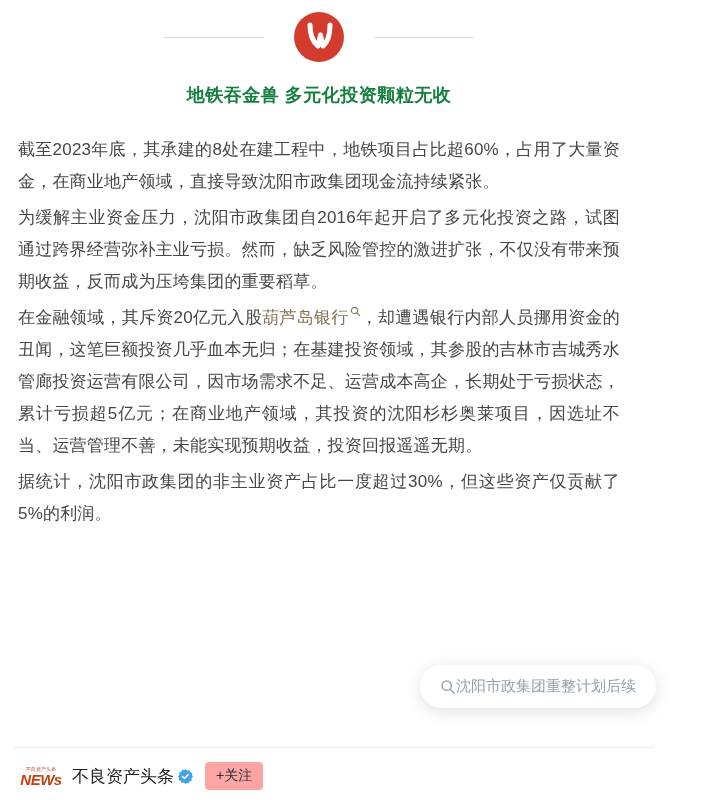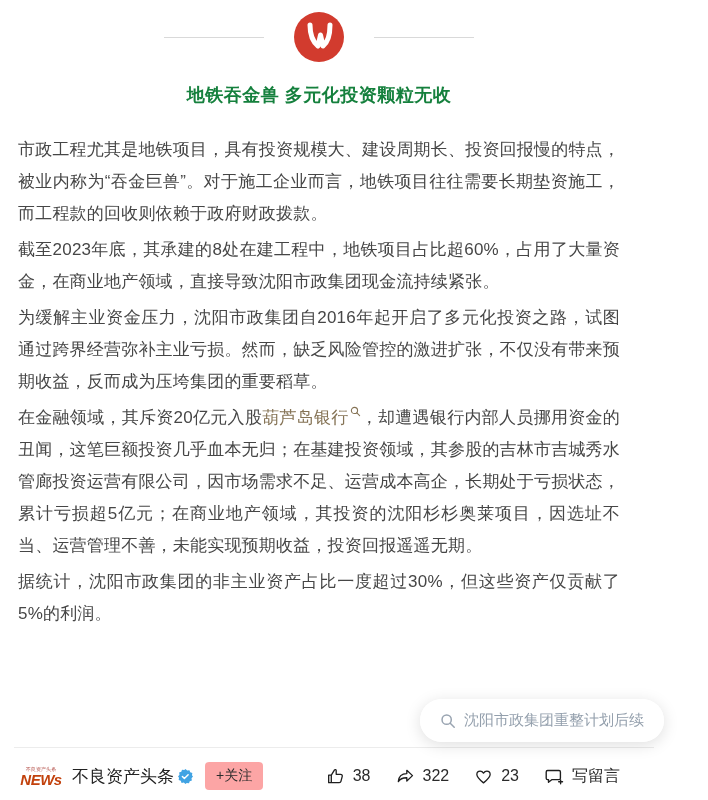--- a/index.html
+++ b/index.html
@@ -23,22 +23,22 @@
   .article{margin-top:26px;}
   .article p{
     margin:0 0 4px 0;
     font-size:17px;line-height:32px;color:#464646;
     text-align:justify;letter-spacing:0.2px;
   }
   .ref-link{color:#857355;text-decoration:none;cursor:pointer;margin-top:32px;}
   .ref-link .sup-search{vertical-align:6px;margin-left:1px;}
   
   .toast{
-    position:absolute;left:420px;top:699px;height:43px;
-    display:flex;align-items:center;gap:8px;padding:0 20px;
+    position:absolute;left:420px;top:665px;height:43px;
+    display:flex;align-items:center;padding:0 20px;
     background:rgba(255,255,255,0.93);
     border-radius:22px;
     box-shadow:0 3px 16px rgba(0,0,0,0.13);
     z-index:5;cursor:pointer;
   }
   .toast-text{font-size:15px;color:#939fac;white-space:nowrap;}
   
   .divider{position:absolute;left:14px;top:747px;width:640px;height:1px;background:#ececec;}
   .footer{
     position:absolute;left:18px;top:756px;width:602px;height:40px;
@@ -70,21 +70,20 @@
     <svg class="brand-logo" viewBox="0 0 50 50">
       <circle cx="25" cy="25" r="25" fill="#d23b2e"></circle>
       <path d="M16 13c0 10 3 17 8 21l2.5-11 2.5 11c5-4 7-11 7-21" fill="none" stroke="#ffffff" stroke-width="5" stroke-linecap="round" stroke-linejoin="round"></path>
     </svg>
     <div class="rule"></div>
   </div>
 
   <div class="title">地铁吞金兽 多元化投资颗粒无收</div>
 
   <div class="article">
-    <p>市政工程尤其是地铁项目，具有投资规模大、建设周期长、投资回报慢的特点，被业内称为“吞金巨兽”。对于施工企业而言，地铁项目往往需要长期垫资施工，而工程款的回收则依赖于政府财政拨款。</p>
     <p>截至2023年底，其承建的8处在建工程中，地铁项目占比超60%，占用了大量资金，在商业地产领域，直接导致沈阳市政集团现金流持续紧张。</p>
     <p>为缓解主业资金压力，沈阳市政集团自2016年起开启了多元化投资之路，试图通过跨界经营弥补主业亏损。然而，缺乏风险管控的激进扩张，不仅没有带来预期收益，反而成为压垮集团的重要稻草。</p>
     <p><span>在金融领域，其斥资20亿元入股</span><a class="ref-link"><span>葫芦岛银行</span><svg class="sup-search" width="11" height="11" viewBox="0 0 16 16">
             <circle cx="6.5" cy="6.5" r="4.5" fill="none" stroke="#857355" stroke-width="1.6"></circle>
             <line x1="10" y1="10" x2="14" y2="14" stroke="#857355" stroke-width="1.6" stroke-linecap="round"></line>
           </svg></a><span>，却遭遇银行内部人员挪用资金的丑闻，这笔巨额投资几乎血本无归；在基建投资领域，其参股的吉林市吉城秀水管廊投资运营有限公司，因市场需求不足、运营成本高企，长期处于亏损状态，累计亏损超5亿元；在商业地产领域，其投资的沈阳杉杉奥莱项目，因选址不当、运营管理不善，未能实现预期收益，投资回报遥遥无期。</span></p>
     <p>据统计，沈阳市政集团的非主业资产占比一度超过30%，但这些资产仅贡献了5%的利润。</p>
   </div>
 
 </div>
@@ -109,41 +108,14 @@
     <span class="account-name">不良资产头条</span>
     <span class="verified">
       <svg width="15" height="15" viewBox="0 0 16 16">
         <path d="M8 0l1.8 1.6 2.4-.4.8 2.3 2.3.8-.4 2.4L16 8l-1.6 1.8.4 2.4-2.3.8-.8 2.3-2.4-.4L8 16l-1.8-1.6-2.4.4-.8-2.3-2.3-.8.4-2.4L0 8l1.6-1.8-.4-2.4 2.3-.8.8-2.3 2.4.4z" fill="#41a3e3"></path>
         <path d="M4.7 8.1l2.1 2.1 4-4" fill="none" stroke="#ffffff" stroke-width="1.6" stroke-linecap="round" stroke-linejoin="round"></path>
       </svg>
     </span>
     <button class="follow-btn">+关注</button>
   </div>
 
-  <div class="actions">
-    <div class="action">
-      <svg width="21" height="21" viewBox="0 0 24 24">
-        <path d="M7.2 10.4L10.9 4.5c.5-.8 1.9-.4 1.9.6v4.4h5c1.3 0 2.2 1.2 1.9 2.4l-1.5 5.7c-.2.9-1 1.5-1.9 1.5H7.2M7.2 10.4H4.2v8.7h3V10.4z" fill="none" stroke="#1f1f1f" stroke-width="1.5" stroke-linejoin="round"></path>
-      </svg>
-      <span class="cnt">38</span>
-    </div>
-    <div class="action">
-      <svg width="21" height="21" viewBox="0 0 24 24">
-        <path d="M13.5 8.7V4.9L20 11l-6.5 6.1v-3.7c-4.9-.1-7.9 1.5-9.7 4.5.4-5.6 4-9.2 9.7-9.2z" fill="none" stroke="#1f1f1f" stroke-width="1.5" stroke-linejoin="round"></path>
-      </svg>
-      <span class="cnt">322</span>
-    </div>
-    <div class="action">
-      <svg width="21" height="21" viewBox="0 0 24 24">
-        <path d="M12 19.3C7.2 15.5 4.4 12.7 4.4 9.8c0-2.2 1.7-3.9 3.8-3.9 1.5 0 2.9.9 3.8 2.3.9-1.4 2.3-2.3 3.8-2.3 2.1 0 3.8 1.7 3.8 3.9 0 2.9-2.8 5.7-7.6 9.5z" fill="none" stroke="#1f1f1f" stroke-width="1.5" stroke-linejoin="round"></path>
-      </svg>
-      <span class="cnt">23</span>
-    </div>
-    <div class="action">
-      <svg width="22" height="22" viewBox="0 0 24 24">
-        <path d="M5 6h12.5c.8 0 1.5.7 1.5 1.5v7c0 .8-.7 1.5-1.5 1.5H9.5L6 18.8V16H5c-.8 0-1.5-.7-1.5-1.5v-7C3.5 6.7 4.2 6 5 6z" fill="none" stroke="#1f1f1f" stroke-width="1.5" stroke-linejoin="round"></path>
-        <path d="M19.2 16.2v4.2M17.1 18.3h4.2" fill="none" stroke="#1f1f1f" stroke-width="1.5" stroke-linecap="round"></path>
-      </svg>
-      <span class="cnt">写留言</span>
-    </div>
-  </div>
 
 </div>
 
 </body></html>

